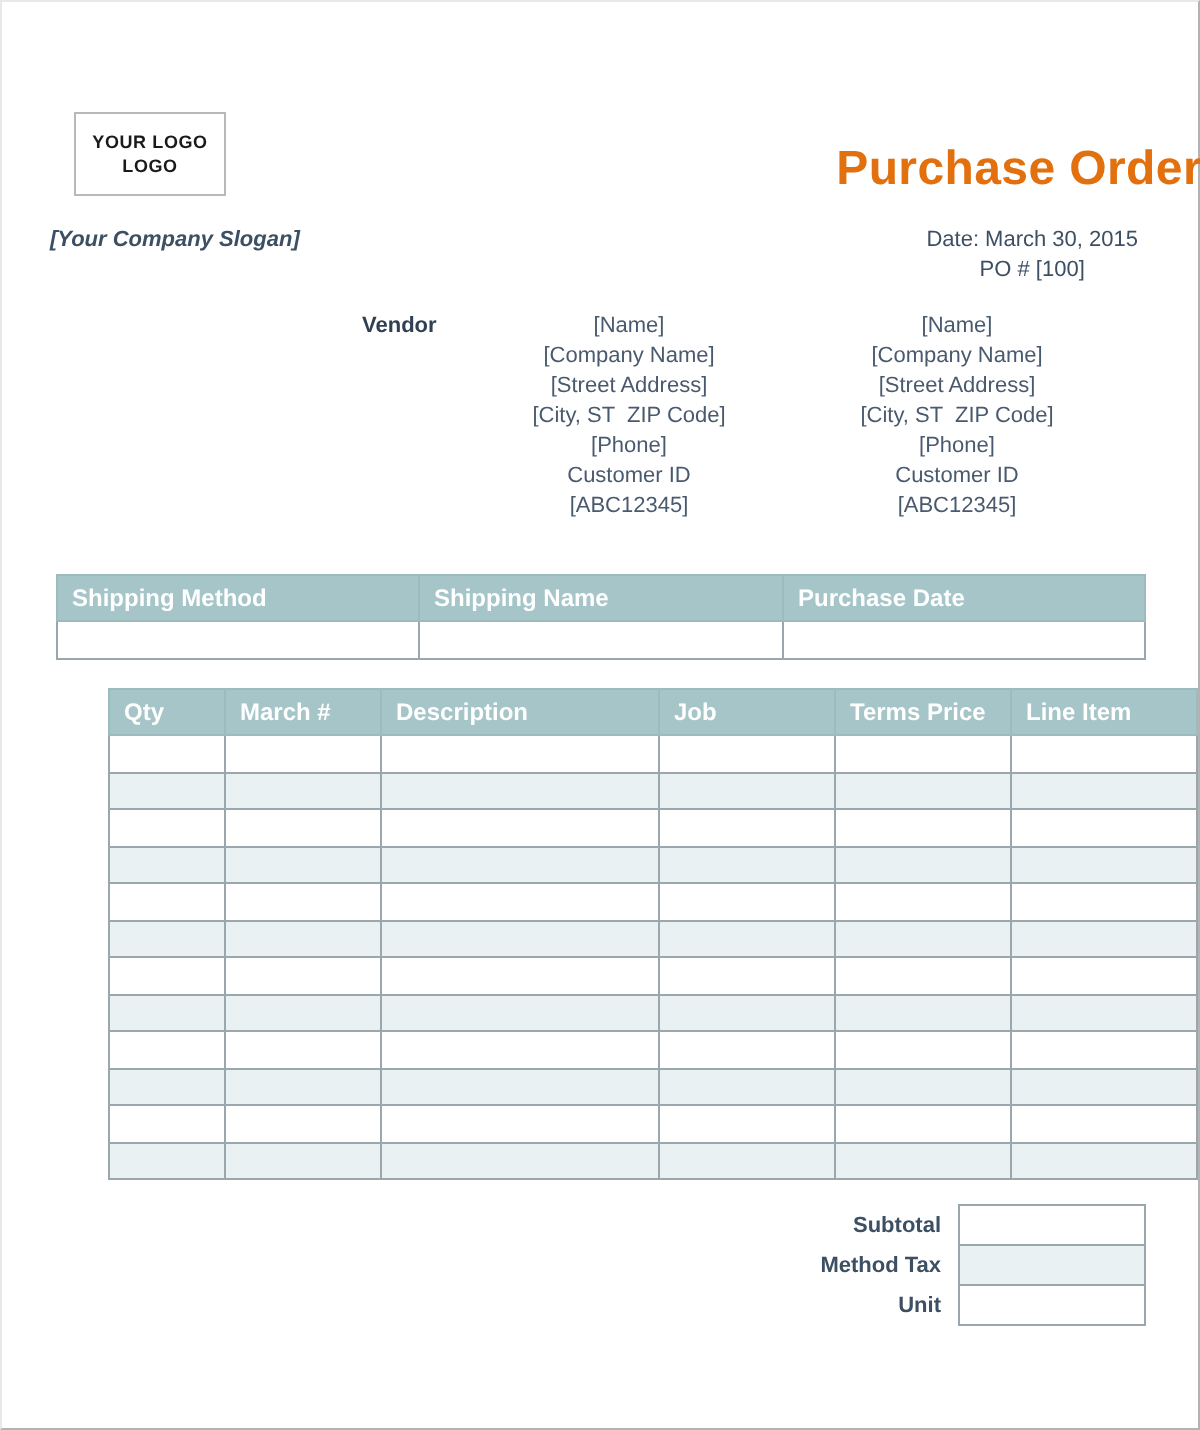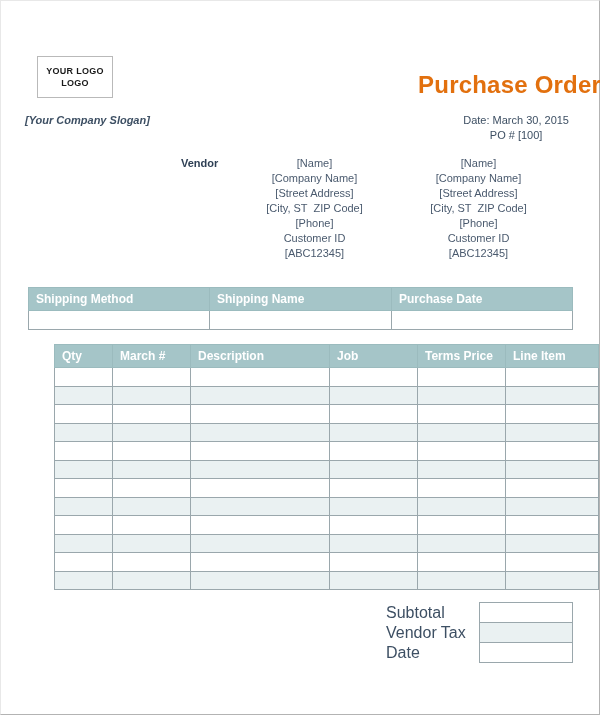--- a/index.html
+++ b/index.html
@@ -158,25 +158,25 @@
     position: absolute;
     left: 27px;
     top: 601px;
     width: 544px;
     border-collapse: collapse;
     table-layout: fixed;
     font-size: 11px;
   }
   #totals-table td { padding: 0; height: 19px; border: none; }
   #totals-table td.label {
-    text-align: left;
-    font-weight: normal;
+    text-align: right;
+    font-weight: bold;
     color: #3d4f63;
     padding-right: 8px;
-    font-size: 16px;
+    font-size: 11px;
   }
   #totals-table td.value {
     border: 1px solid #9aa7ac;
     background: #ffffff;
   }
   #totals-table td.value.shaded { background: #eaf1f2; }
   #totals-table td.spacer { border: none; background: transparent; }
 </style>
 </head>
 <body>
@@ -374,24 +374,24 @@
       <col style="width:93px">
     </colgroup>
     <tbody id="totals-body">
         <tr>
           <td class="spacer"></td>
           <td class="label">Subtotal</td>
           <td class="value"></td>
         </tr>
         <tr>
           <td class="spacer"></td>
-          <td class="label">Vendor Tax</td>
+          <td class="label">Method Tax</td>
           <td class="value shaded"></td>
         </tr>
         <tr>
           <td class="spacer"></td>
-          <td class="label">Date</td>
+          <td class="label">Unit</td>
           <td class="value"></td>
         </tr>
       </tbody>
   </table>
 
 </div>
 
 </body></html>

